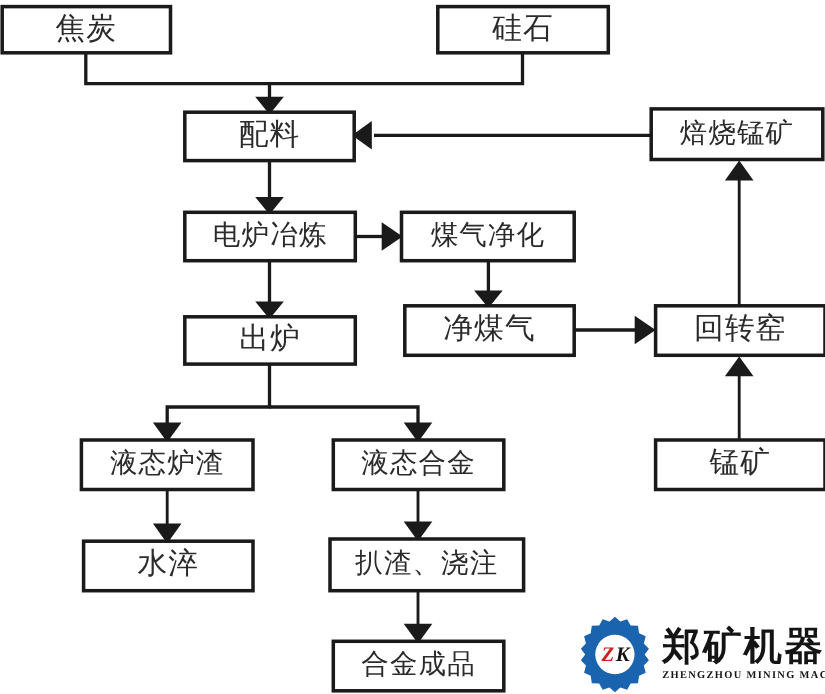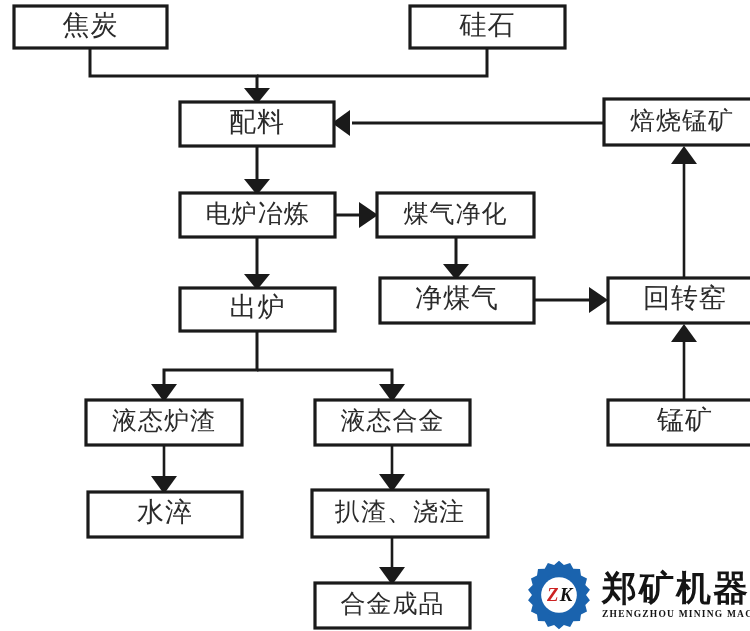--- a/index.html
+++ b/index.html
@@ -9,21 +9,21 @@
   }
   body {
     width: 750px;
     height: 631px;
     position: relative;
     overflow: hidden;
     font-family: "Liberation Serif", "DejaVu Serif", serif;
   }
   #flow-root {
     position: absolute;
-    left: 12px;
+    left: 0;
     top: 0;
     width: 652px;
     height: 631px;
   }
   svg.diagram {
     display: block;
     width: 750px;
     height: 631px;
   }
   .node-rect {

